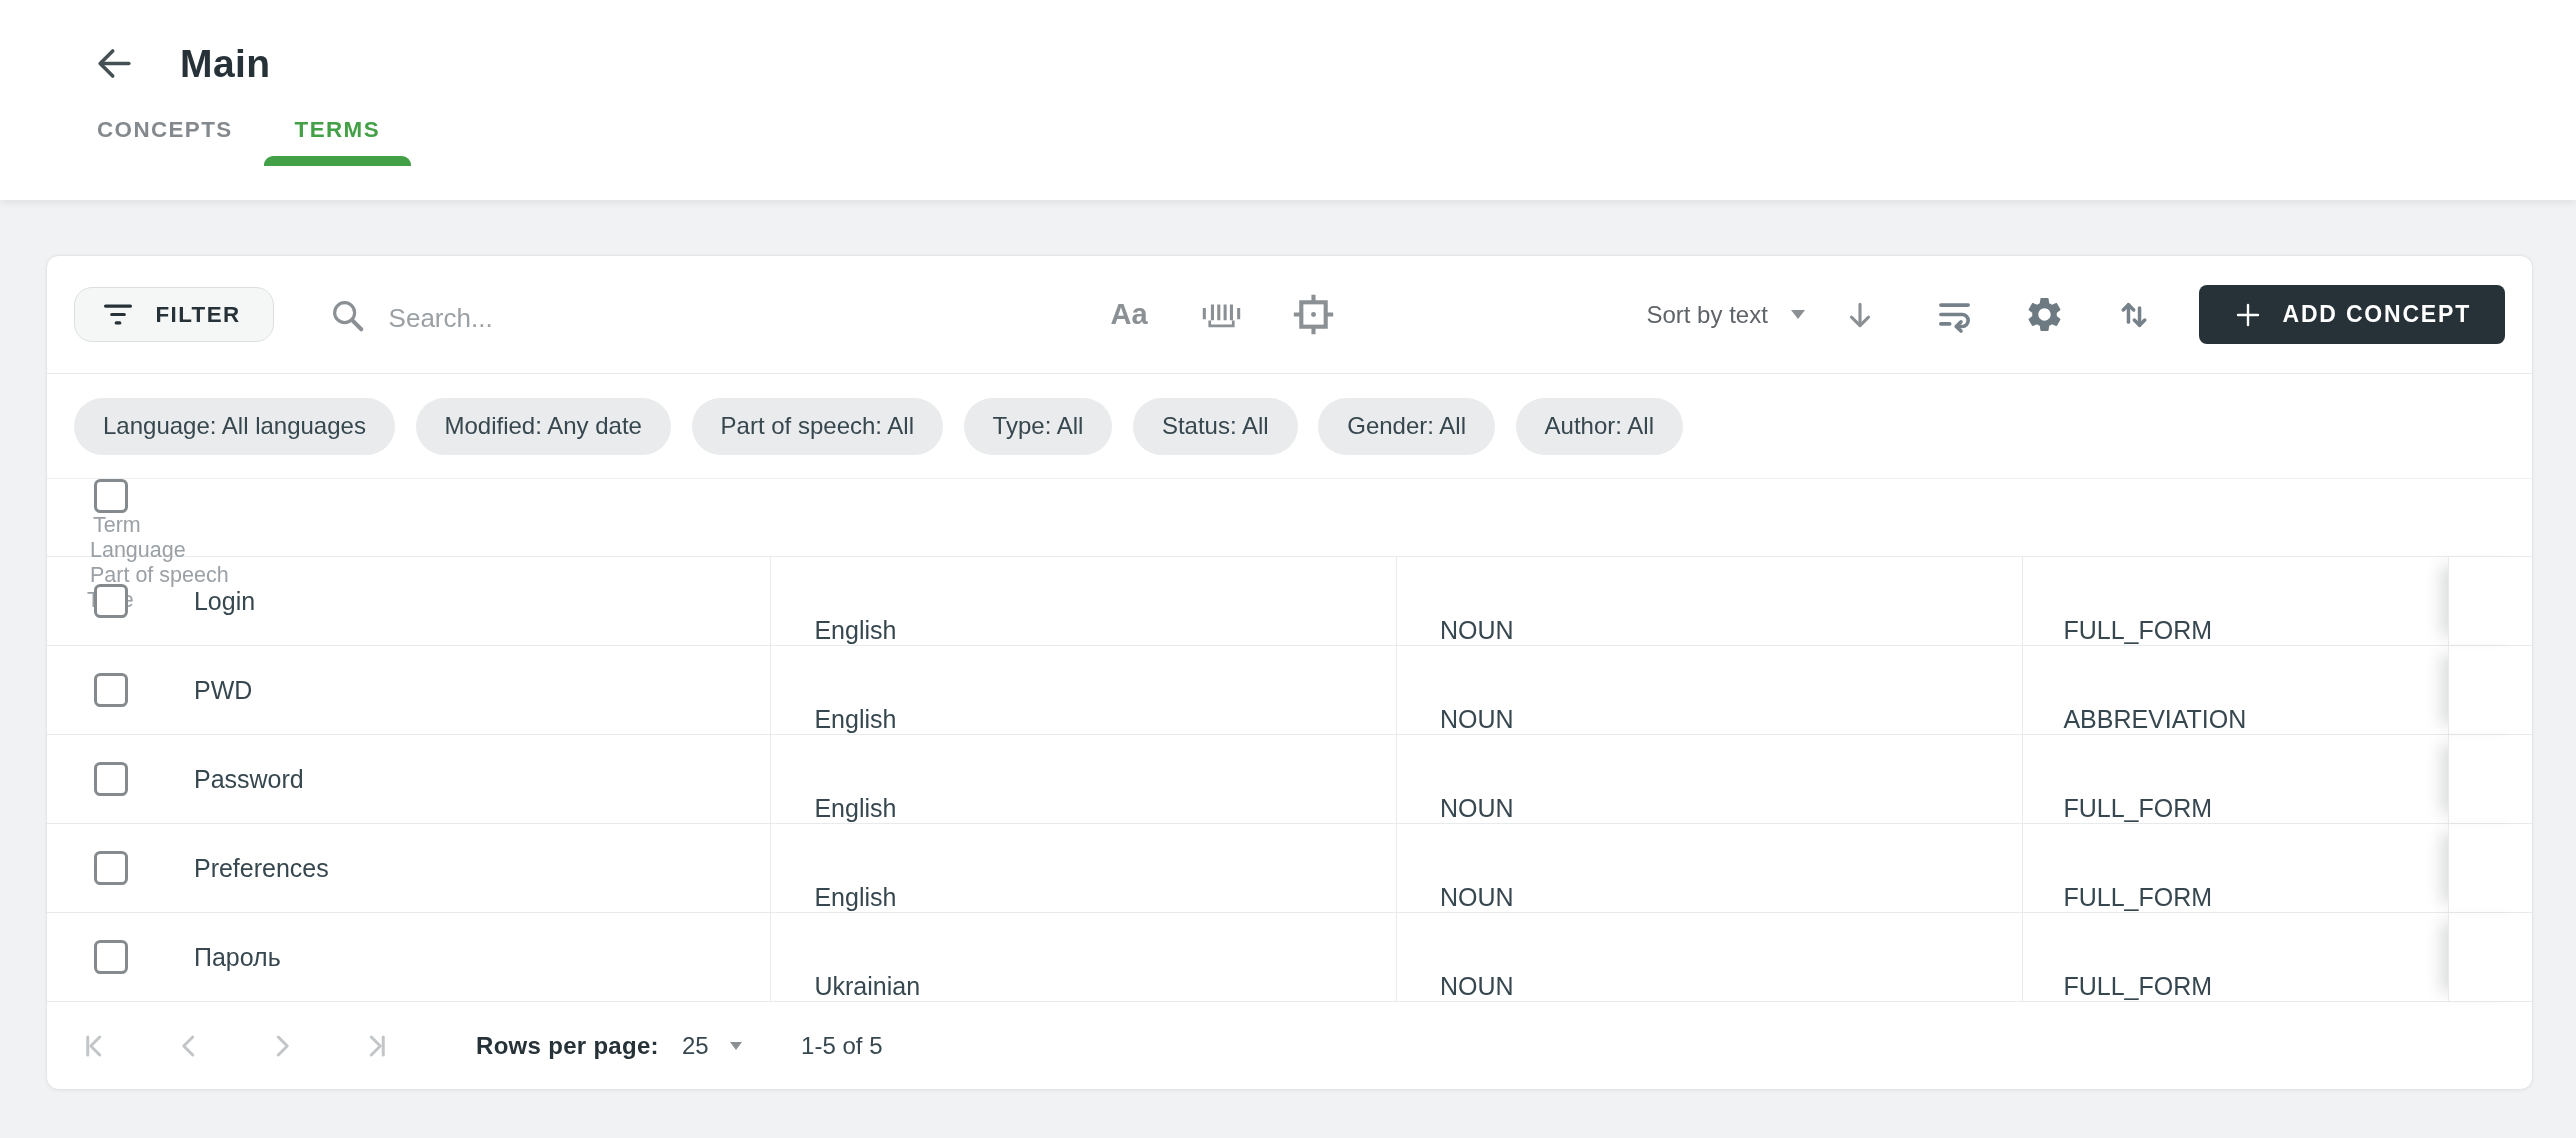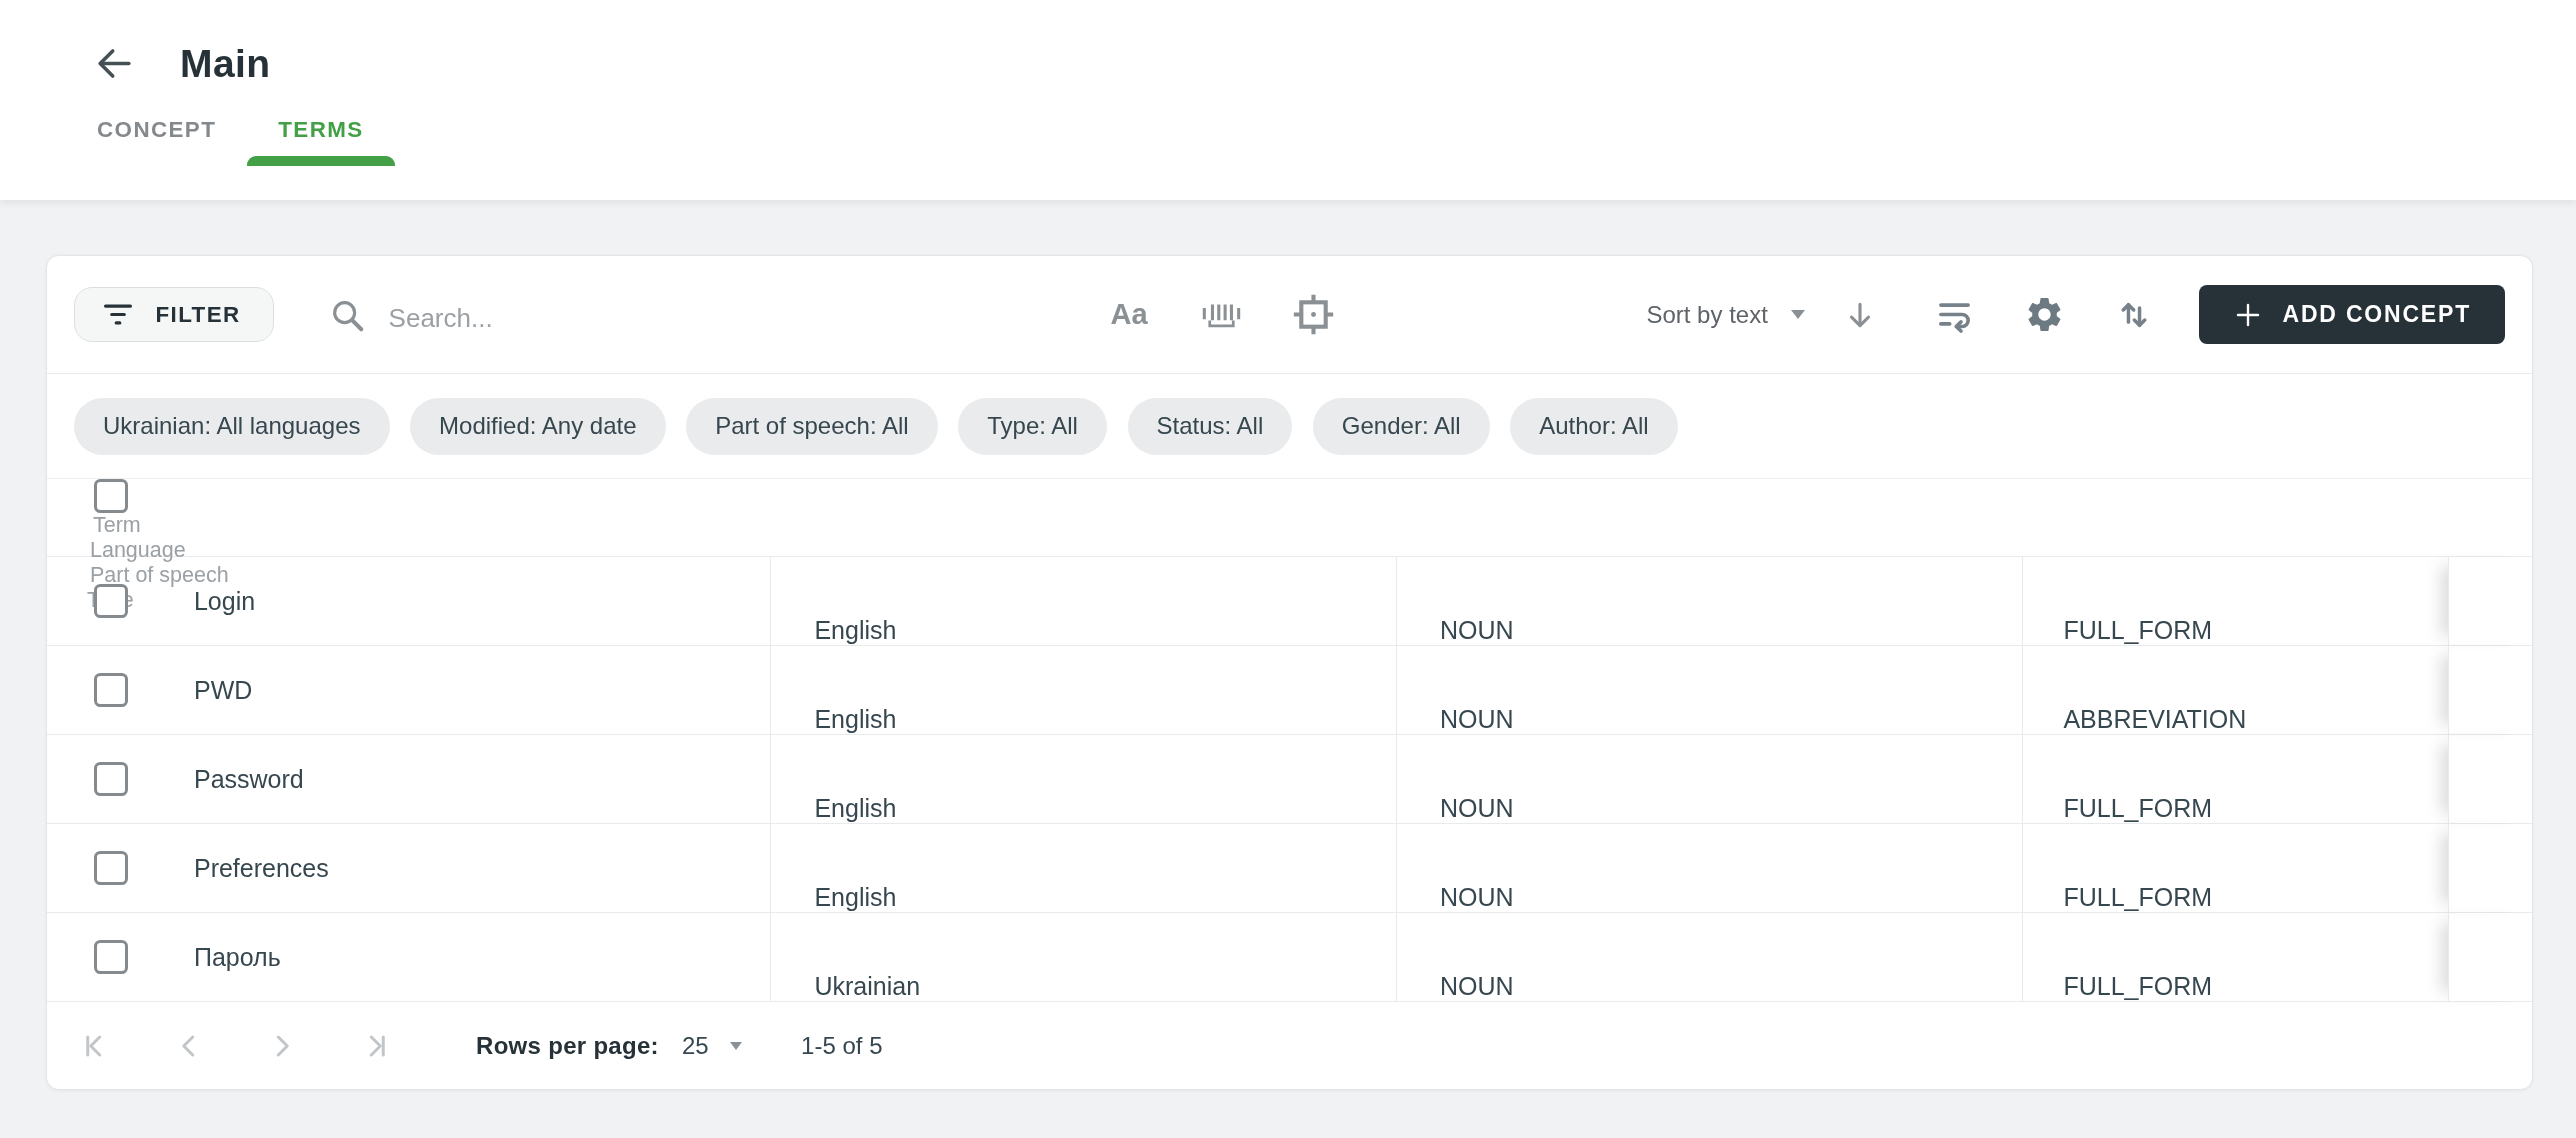--- a/index.html
+++ b/index.html
@@ -126,21 +126,21 @@
         <svg width="43" height="43" viewBox="0 0 24 24" fill="none" stroke="#455055" stroke-width="2" stroke-linecap="round" stroke-linejoin="round">
           <path d="M20 12H4.5"></path>
             <path d="M11 5 4 12l7 7"></path>
         </svg>
       </span>
     </button>
     <h1 class="page-title">Main</h1>
   </div>
   <nav class="tabs">
     <button class="tab">
-      <span>CONCEPT</span>
+      <span>CONCEPTS</span>
     </button>
     <button class="tab active">
       <span>TERMS</span>
       <span class="tab-indicator"></span>
     </button>
   </nav>
 </header>
 
 <main class="card">
 
@@ -248,21 +248,21 @@
               <path d="M4 12h16"></path>
           </svg>
         </span>
         <span>ADD CONCEPT</span>
       </button>
     </div>
   </div>
 
   <div class="chips-row" id="chips">
     <button class="chip">
-      <span>Ukrainian: All languages</span>
+      <span>Language: All languages</span>
     </button>
 
     <button class="chip">
       <span>Modified: Any date</span>
     </button>
 
     <button class="chip">
       <span>Part of speech: All</span>
     </button>
 

